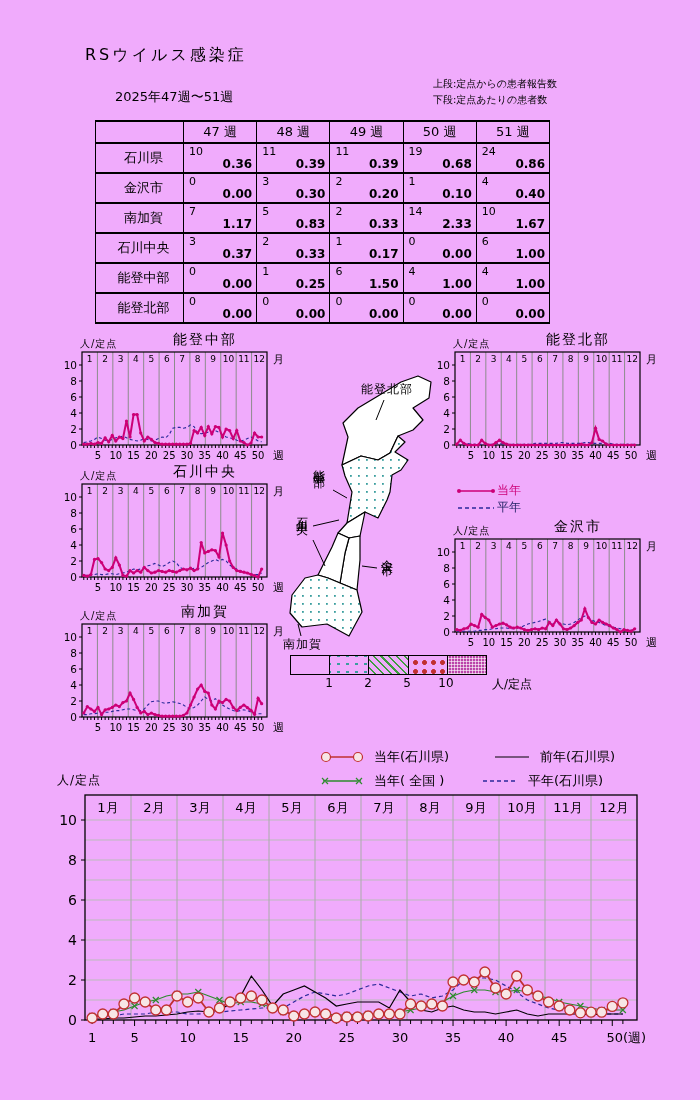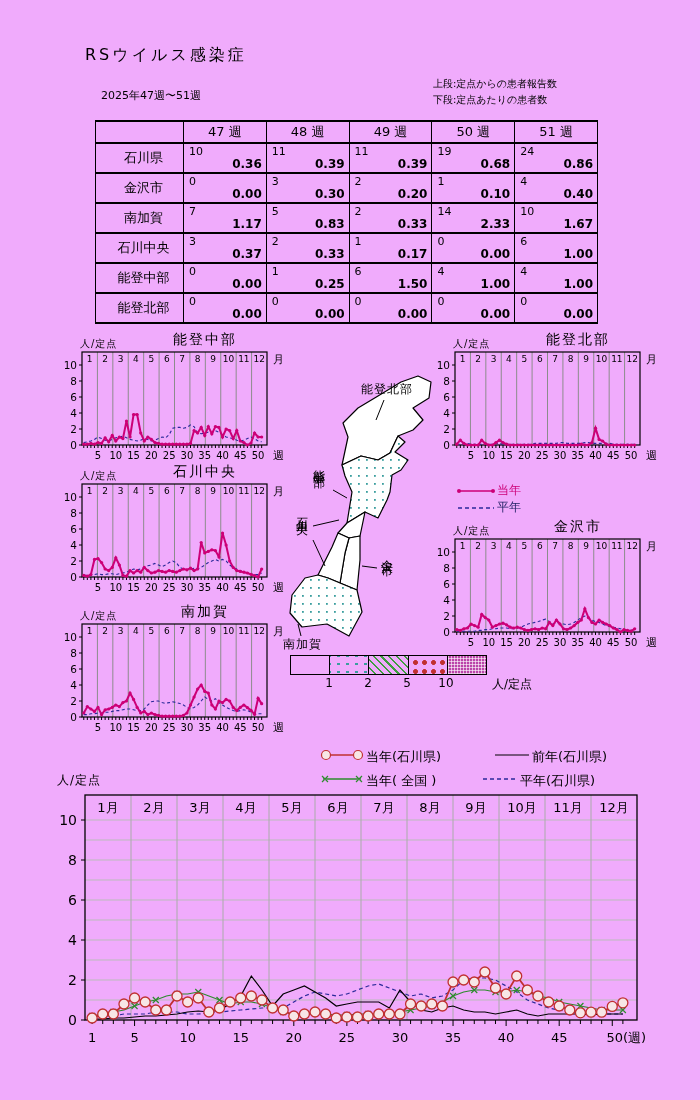--- a/index.html
+++ b/index.html
@@ -1,23 +1,23 @@
 <!DOCTYPE html>
 <html><head>
 <meta charset="utf-8">
 <style>
   html,body{margin:0;padding:0;background:#fff}
   #page{position:relative;width:700px;height:1100px;background:#f0abfc;overflow:hidden;
         font-family:"DejaVu Sans","Liberation Sans",sans-serif;color:#000}
   .abs{position:absolute}
   #title{left:85px;top:45px;font-size:16px;letter-spacing:3px}
-  #subtitle{left:101px;top:88px;font-size:11px}
+  #subtitle{left:115px;top:88px;font-size:13px}
   #notes{left:433px;top:76px;font-size:10px;line-height:1.55}
   
-  #rpt{position:absolute;left:95px;top:120px;border-collapse:collapse;table-layout:fixed;width:503px}
+  #rpt{position:absolute;left:95px;top:120px;border-collapse:collapse;table-layout:fixed;width:455px}
   #rpt th,#rpt td{border:solid #000;border-width:2px 1px;padding:0;font-weight:normal}
   #rpt th.wk{font-size:13px;height:20px;text-align:center}
   #rpt td.name{font-size:13px;padding-left:8px;text-align:center}
   .cc{height:28px;position:relative}
   .cnt{position:absolute;left:5px;top:1px;font-size:11px}
   .rate{position:absolute;right:4px;bottom:1px;font-size:12px;font-weight:bold}
   
   .rchart{position:absolute;width:250px}
   .rc-head{position:relative;height:17px}
   .rc-yl{position:absolute;left:20px;top:4px;font-size:10px;letter-spacing:1px}
@@ -32,21 +32,21 @@
   .p-dots{background-image:radial-gradient(circle,#3A9E9E 1.3px,transparent 1.4px);background-size:9px 8px;background-position:4px 4px}
   .p-hatch{background-image:repeating-linear-gradient(45deg,transparent 0 4px,#3E9E3E 4px 5.5px)}
   .p-reddots{background-image:radial-gradient(circle,#C03030 2.2px,transparent 2.4px);background-size:9px 9px;background-position:2px 2px}
   .p-mag{background-color:#BB44AA;background-image:repeating-linear-gradient(0deg,rgba(255,255,255,.6) 0 1px,transparent 1px 3px),repeating-linear-gradient(90deg,rgba(255,255,255,.6) 0 1px,transparent 1px 3px)}
   .sb-tick{position:absolute;top:676px;font-size:12px;width:20px;text-align:center}
   #sb-unit{position:absolute;top:676px;left:492px;font-size:12px}
   
   .maplabel{position:absolute;font-size:12px;letter-spacing:1px}
   .vert{writing-mode:vertical-rl;text-orientation:upright;letter-spacing:2px}
   
-  .bleg{position:absolute;display:flex;font-size:13px}
+  .bleg{position:absolute;display:flex;align-items:center;gap:8px;font-size:13px}
   #byl{left:57px;top:772px;font-size:12px;letter-spacing:1px}
 </style>
 </head>
 <body>
 <div id="page">
 
 <div class="abs" id="title">RSウイルス感染症</div>
 <div class="abs" id="subtitle">2025年47週〜51週</div>
 <div class="abs" id="notes">
   <div>上段:定点からの患者報告数</div>

